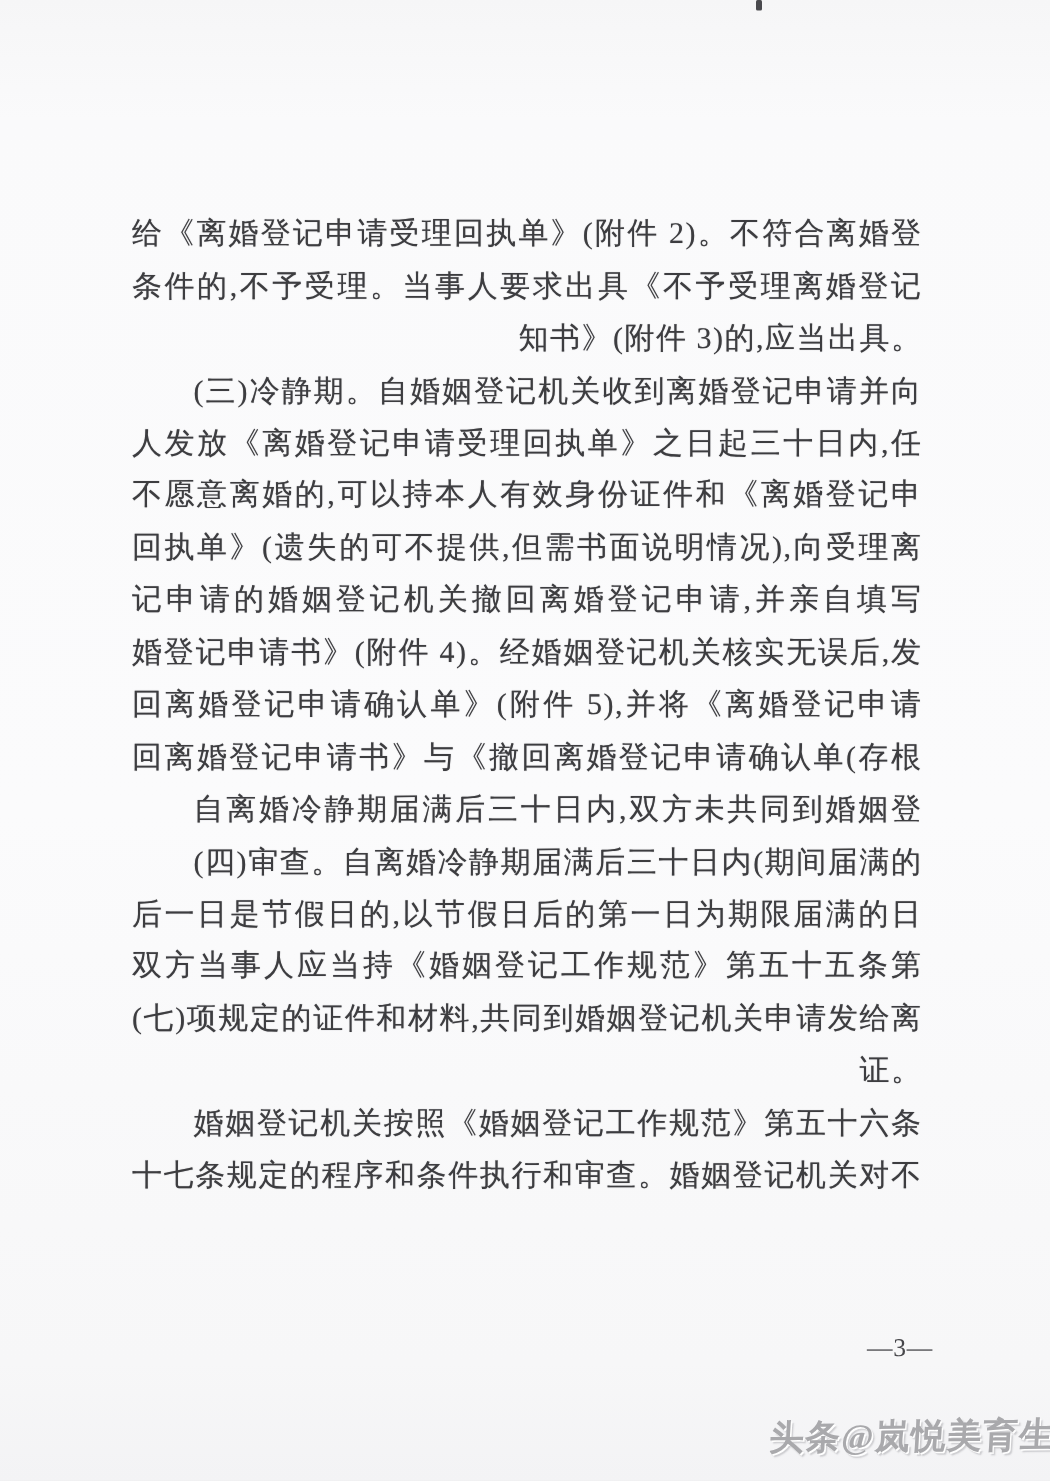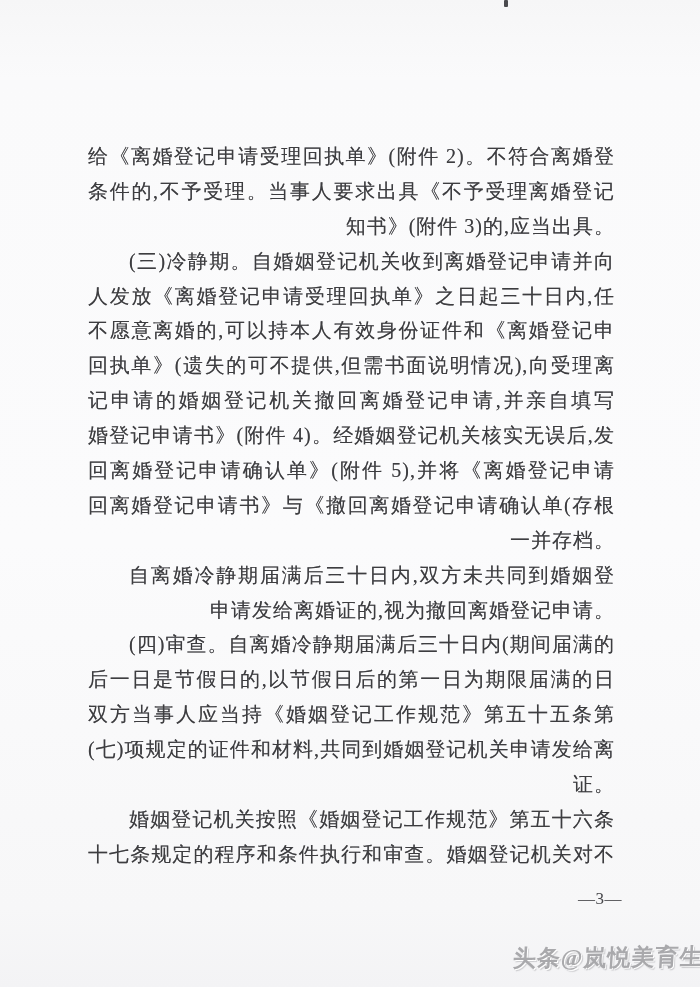--- a/index.html
+++ b/index.html
@@ -82,23 +82,21 @@
     <div class="line j">条件的,不予受理。当事人要求出具《不予受理离婚登记申请告</div>
     <div class="line">知书》(附件 3)的,应当出具。</div>
     <div class="line j ind">(三)冷静期。自婚姻登记机关收到离婚登记申请并向当事</div>
     <div class="line j">人发放《离婚登记申请受理回执单》之日起三十日内,任何一方</div>
     <div class="line j">不愿意离婚的,可以持本人有效身份证件和《离婚登记申请受理</div>
     <div class="line j">回执单》(遗失的可不提供,但需书面说明情况),向受理离婚登</div>
     <div class="line j">记申请的婚姻登记机关撤回离婚登记申请,并亲自填写《撤回离</div>
     <div class="line j">婚登记申请书》(附件 4)。经婚姻登记机关核实无误后,发给《撤</div>
     <div class="line j">回离婚登记申请确认单》(附件 5),并将《离婚登记申请书》、《撤</div>
     <div class="line j">回离婚登记申请书》与《撤回离婚登记申请确认单(存根联)》</div>
-    <div class="line">一并存档。</div>
     <div class="line j ind">自离婚冷静期届满后三十日内,双方未共同到婚姻登记机关</div>
-    <div class="line">申请发给离婚证的,视为撤回离婚登记申请。</div>
     <div class="line j ind">(四)审查。自离婚冷静期届满后三十日内(期间届满的最</div>
     <div class="line j">后一日是节假日的,以节假日后的第一日为期限届满的日期),</div>
     <div class="line j">双方当事人应当持《婚姻登记工作规范》第五十五条第(四)至</div>
     <div class="line j">(七)项规定的证件和材料,共同到婚姻登记机关申请发给离婚</div>
     <div class="line">证。</div>
     <div class="line j ind">婚姻登记机关按照《婚姻登记工作规范》第五十六条和第五</div>
     <div class="line j">十七条规定的程序和条件执行和审查。婚姻登记机关对不符合离</div>
   </div>
 
   <div class="page-number">—3—</div>

